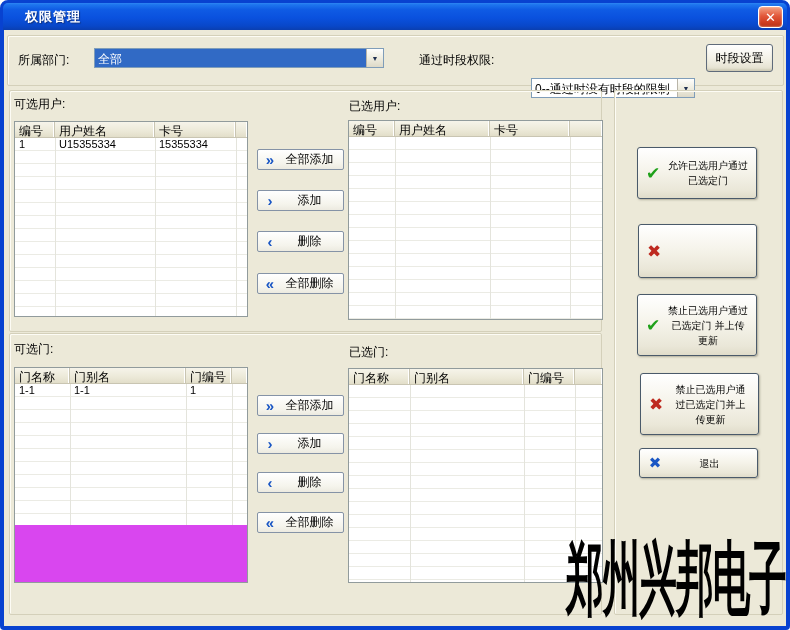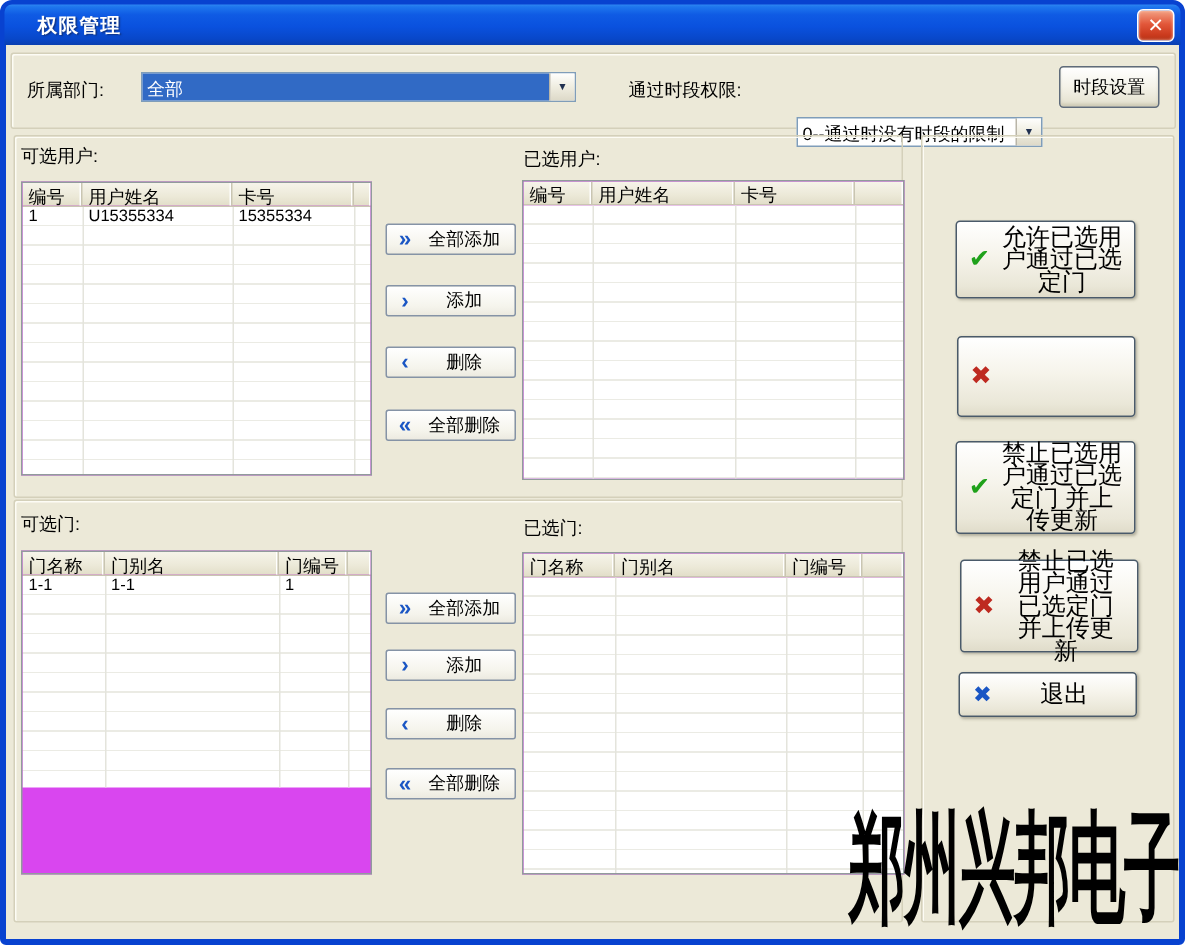--- a/index.html
+++ b/index.html
@@ -59,21 +59,21 @@
   .lv-cell { font-size:11px; padding:0 0 0 4px; white-space:nowrap; overflow:hidden; }
   
   .action-btn { position:absolute; border:1px solid #4A5A6A; border-radius:3px;
     background:linear-gradient(180deg,#FFFFFF 0%,#F6F4EB 45%,#EAE7D8 85%,#E0DCCA 100%);
     display:flex; align-items:center; box-shadow:1px 1px 2px rgba(120,115,95,.5);
     cursor:default; }
   .act-icon { width:30px; text-align:center; font-size:17px; font-weight:bold; }
   .act-icon.green { color:#1FA11A; }
   .act-icon.red { color:#BE2A20; }
   .act-icon.blue { color:#1A56C4; font-size:15px; }
-  .act-label { flex:1; text-align:center; font-size:16px; line-height:15px;
+  .act-label { flex:1; text-align:center; font-size:10px; line-height:15px;
     padding-right:8px; }
   .watermark { position:absolute; right:0px; top:496px; font-size:80px; font-weight:bold;
     color:#000; white-space:nowrap; transform:scaleX(0.47); transform-origin:right center;
     font-family:"DejaVu Sans","Liberation Sans",sans-serif; letter-spacing:-2px; }
 </style>
 </head>
 <body>
 
 <div class="window">
   <div class="titlebar">

